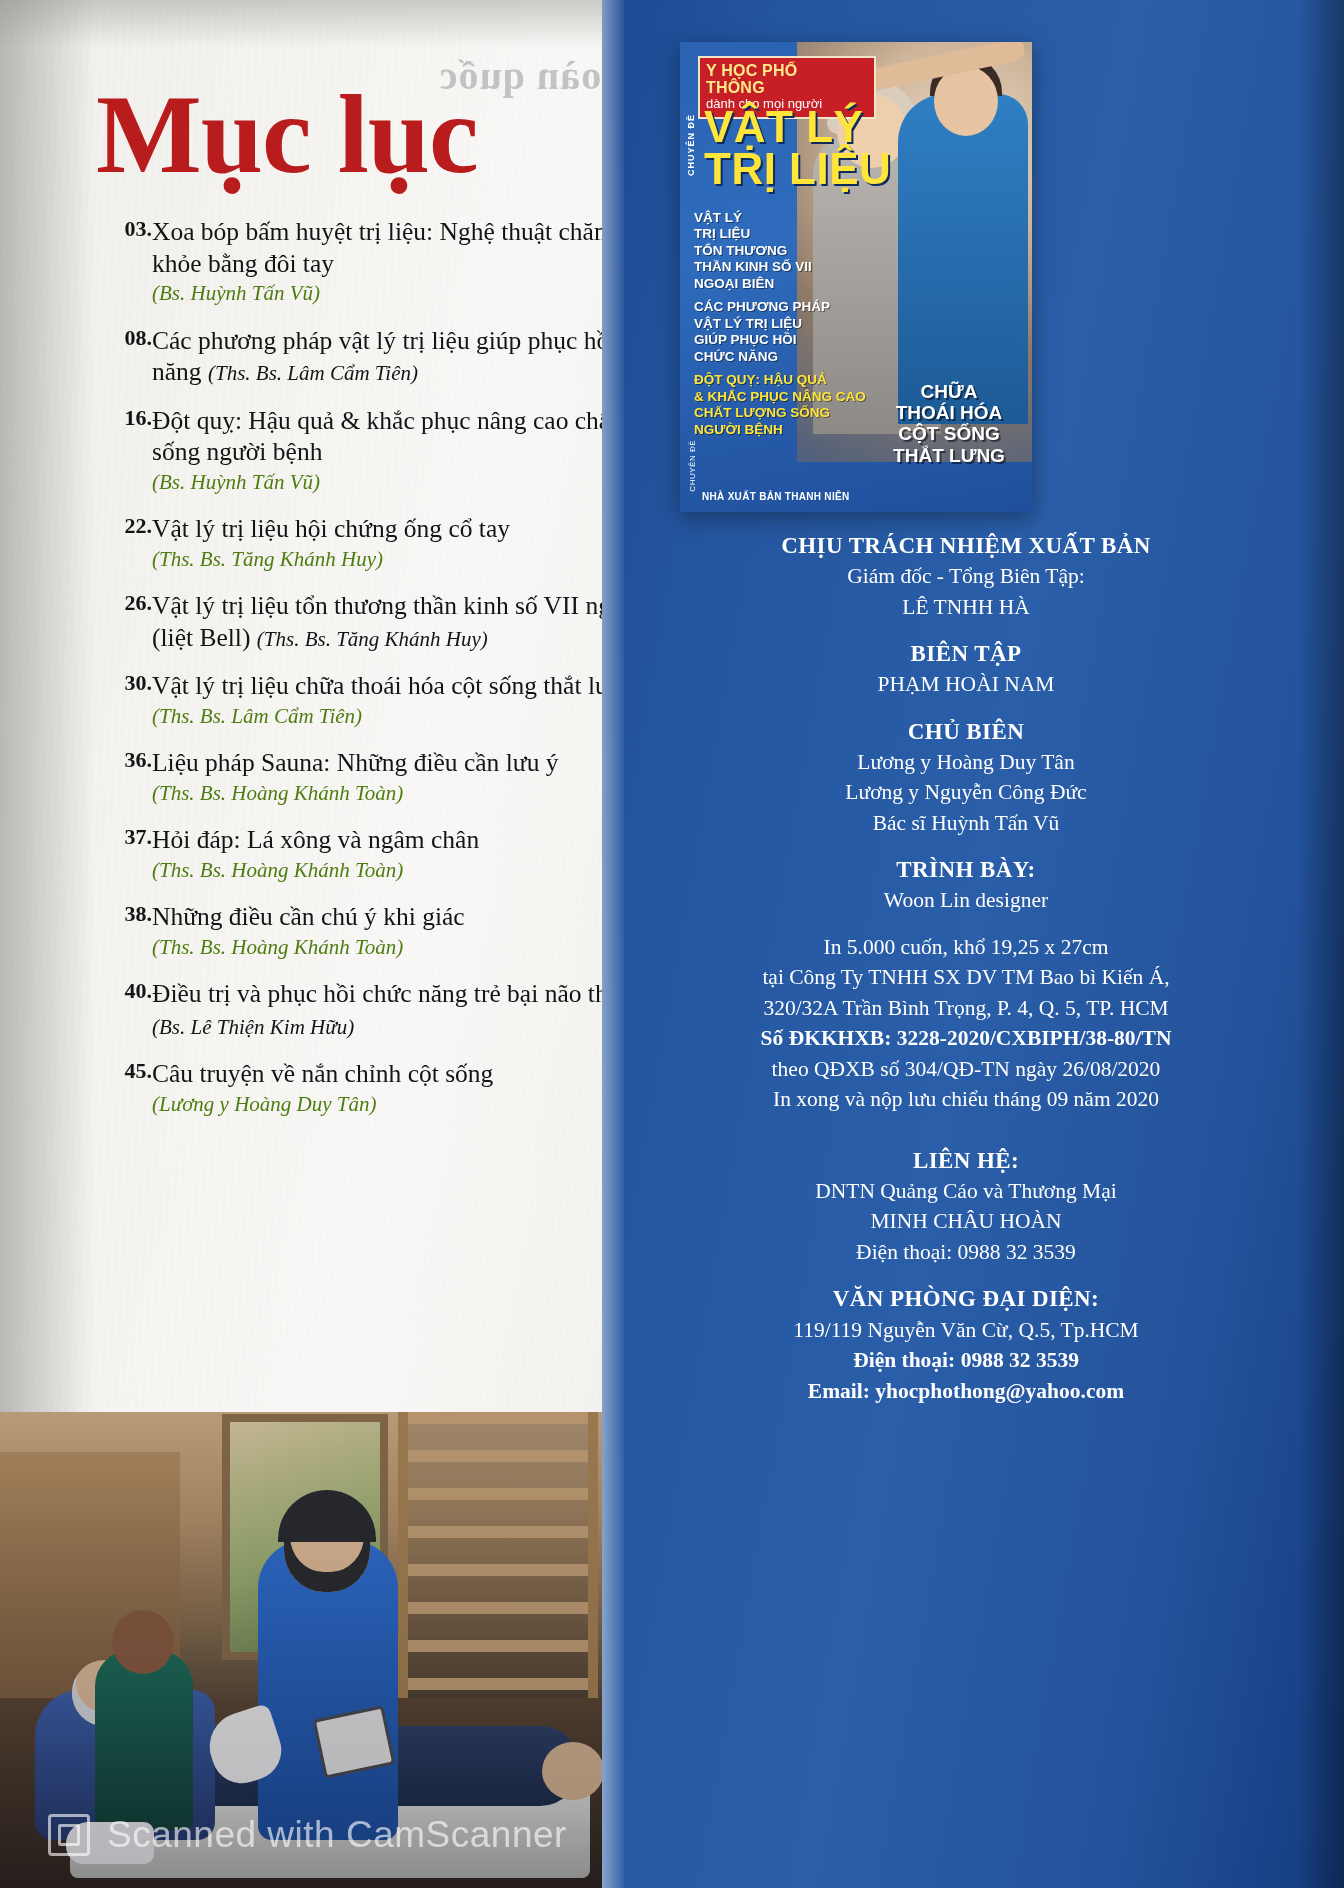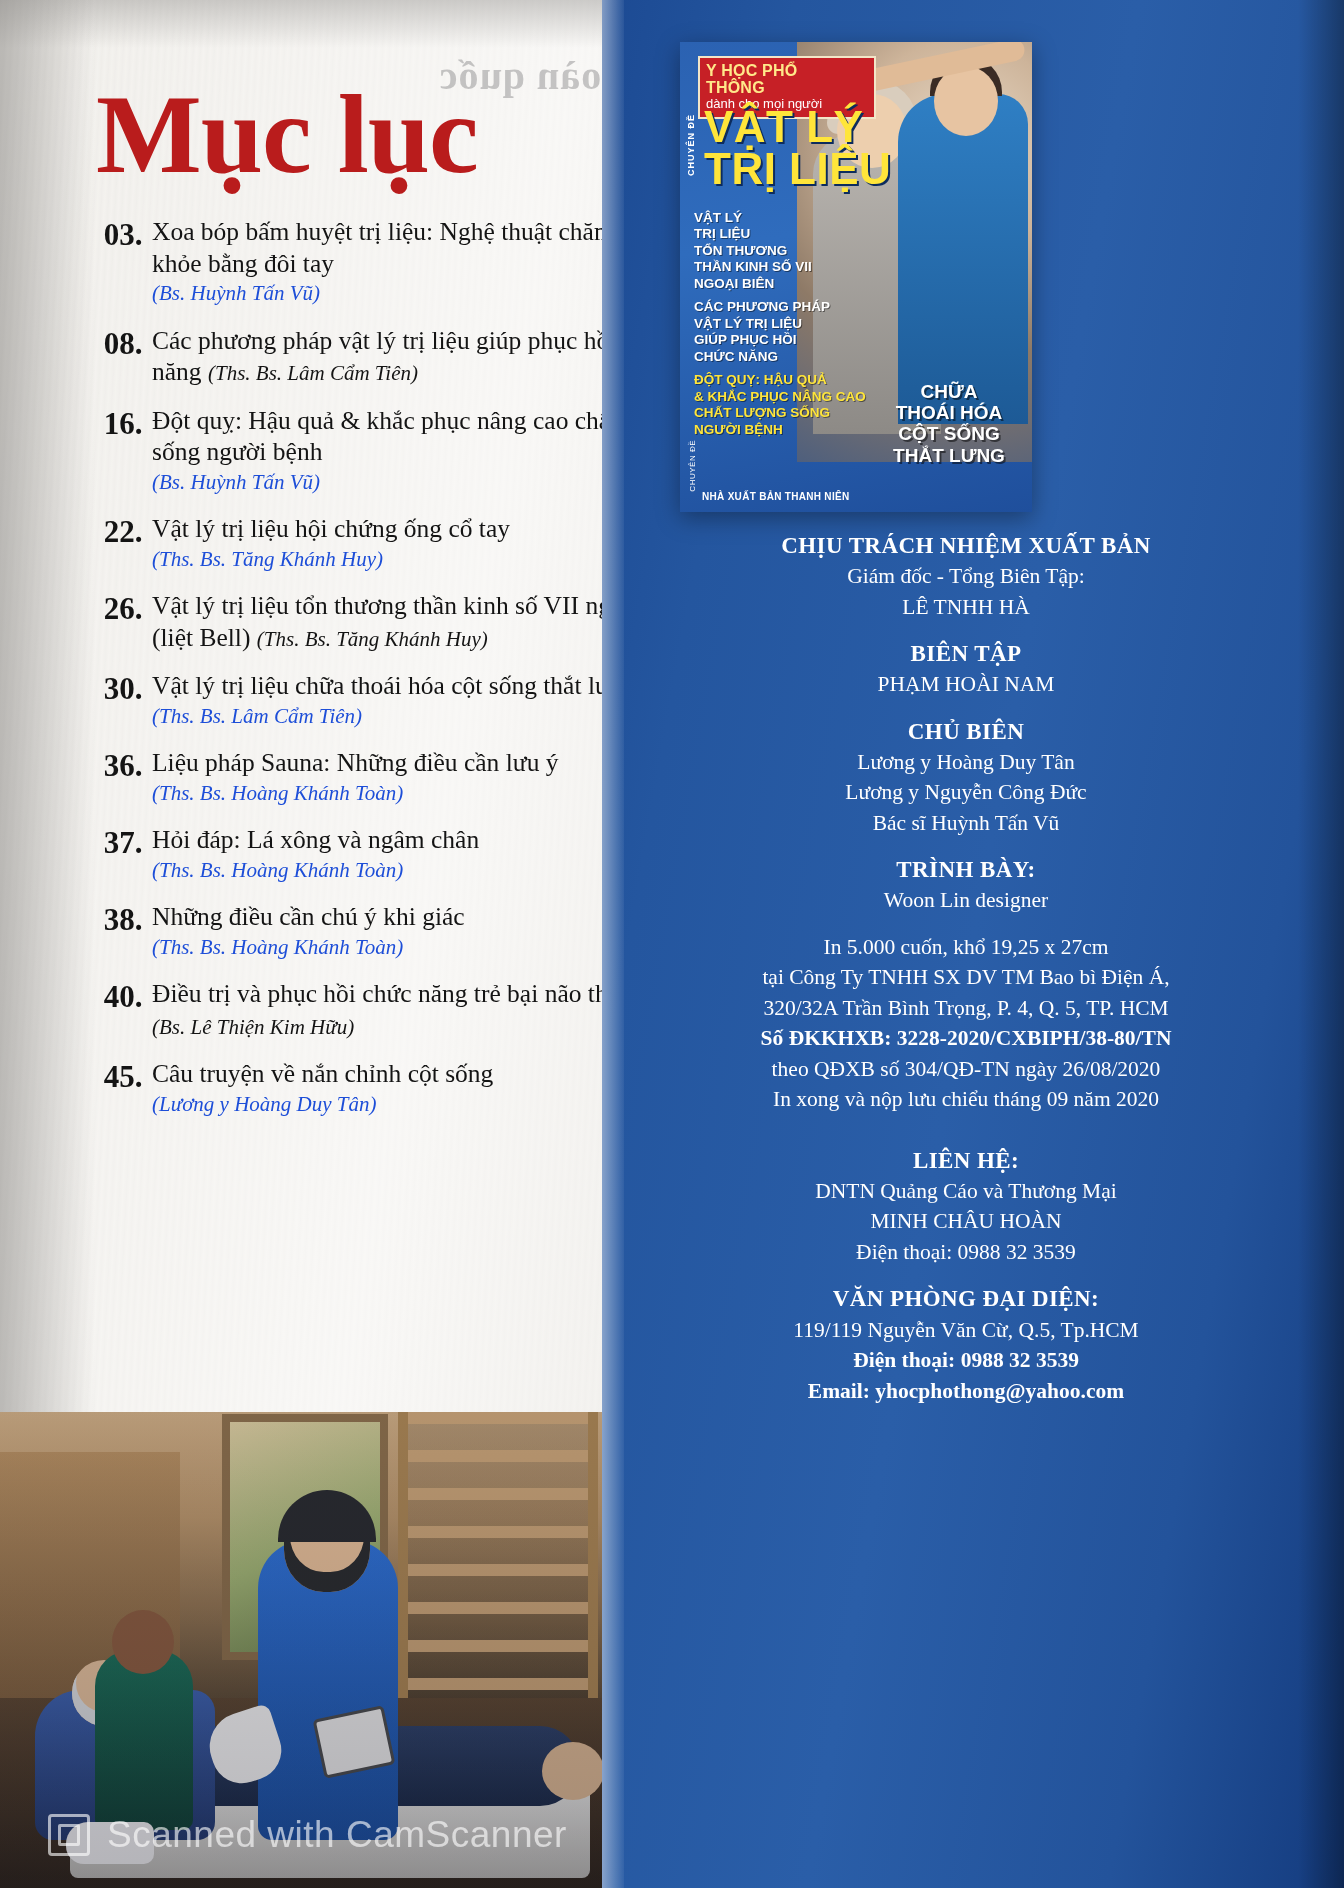--- a/index.html
+++ b/index.html
@@ -81,41 +81,41 @@
     list-style: none;
   }
   .toc-item {
     display: flex;
     align-items: flex-start;
     margin-bottom: 17px;
   }
   .toc-page {
     flex: 0 0 auto;
     width: 66px;
-    text-align: center;
+    text-align: right;
     font-family: "Liberation Serif", serif;
     font-weight: bold;
-    font-size: 31px;
+    font-size: 22px;
     color: #141414;
     line-height: 1.22;
     padding-left: 8px;
     box-sizing: border-box;
   }
   .toc-body {
     flex: 1 1 auto;
     font-size: 25.5px;
     line-height: 1.24;
     color: #141414;
   }
   .toc-body .author {
     display: block;
     font-style: italic;
     font-size: 21px;
     line-height: 1.3;
-    color: #1d4ed8;
+    color: #4d7c0f;
     margin-top: 1px;
   }
   .toc-body .author-inline {
     font-style: italic;
     font-size: 21px;
   }
 
   
   .photo {
     position: absolute;
@@ -630,21 +630,21 @@
       </div>
 
       <div class="blk">
         <div class="hd">TRÌNH BÀY:</div>
         <div class="ln">Woon Lin designer</div>
       </div>
 
       <div class="blk">
         <div id="print-lines">
             <div class="ln">In 5.000 cuốn, khổ 19,25 x 27cm</div>
-            <div class="ln">tại Công Ty TNHH SX DV TM Bao bì Điện Á,</div>
+            <div class="ln">tại Công Ty TNHH SX DV TM Bao bì Kiến Á,</div>
             <div class="ln">320/32A Trần Bình Trọng, P. 4, Q. 5, TP. HCM</div>
           </div>
         <div class="ln b">Số ĐKKHXB: 3228-2020/CXBIPH/38-80/TN</div>
         <div class="ln">theo QĐXB số 304/QĐ-TN ngày 26/08/2020</div>
         <div class="ln">In xong và nộp lưu chiểu tháng 09 năm 2020</div>
       </div>
 
       <div class="sp"></div>
 
       <div class="blk">

